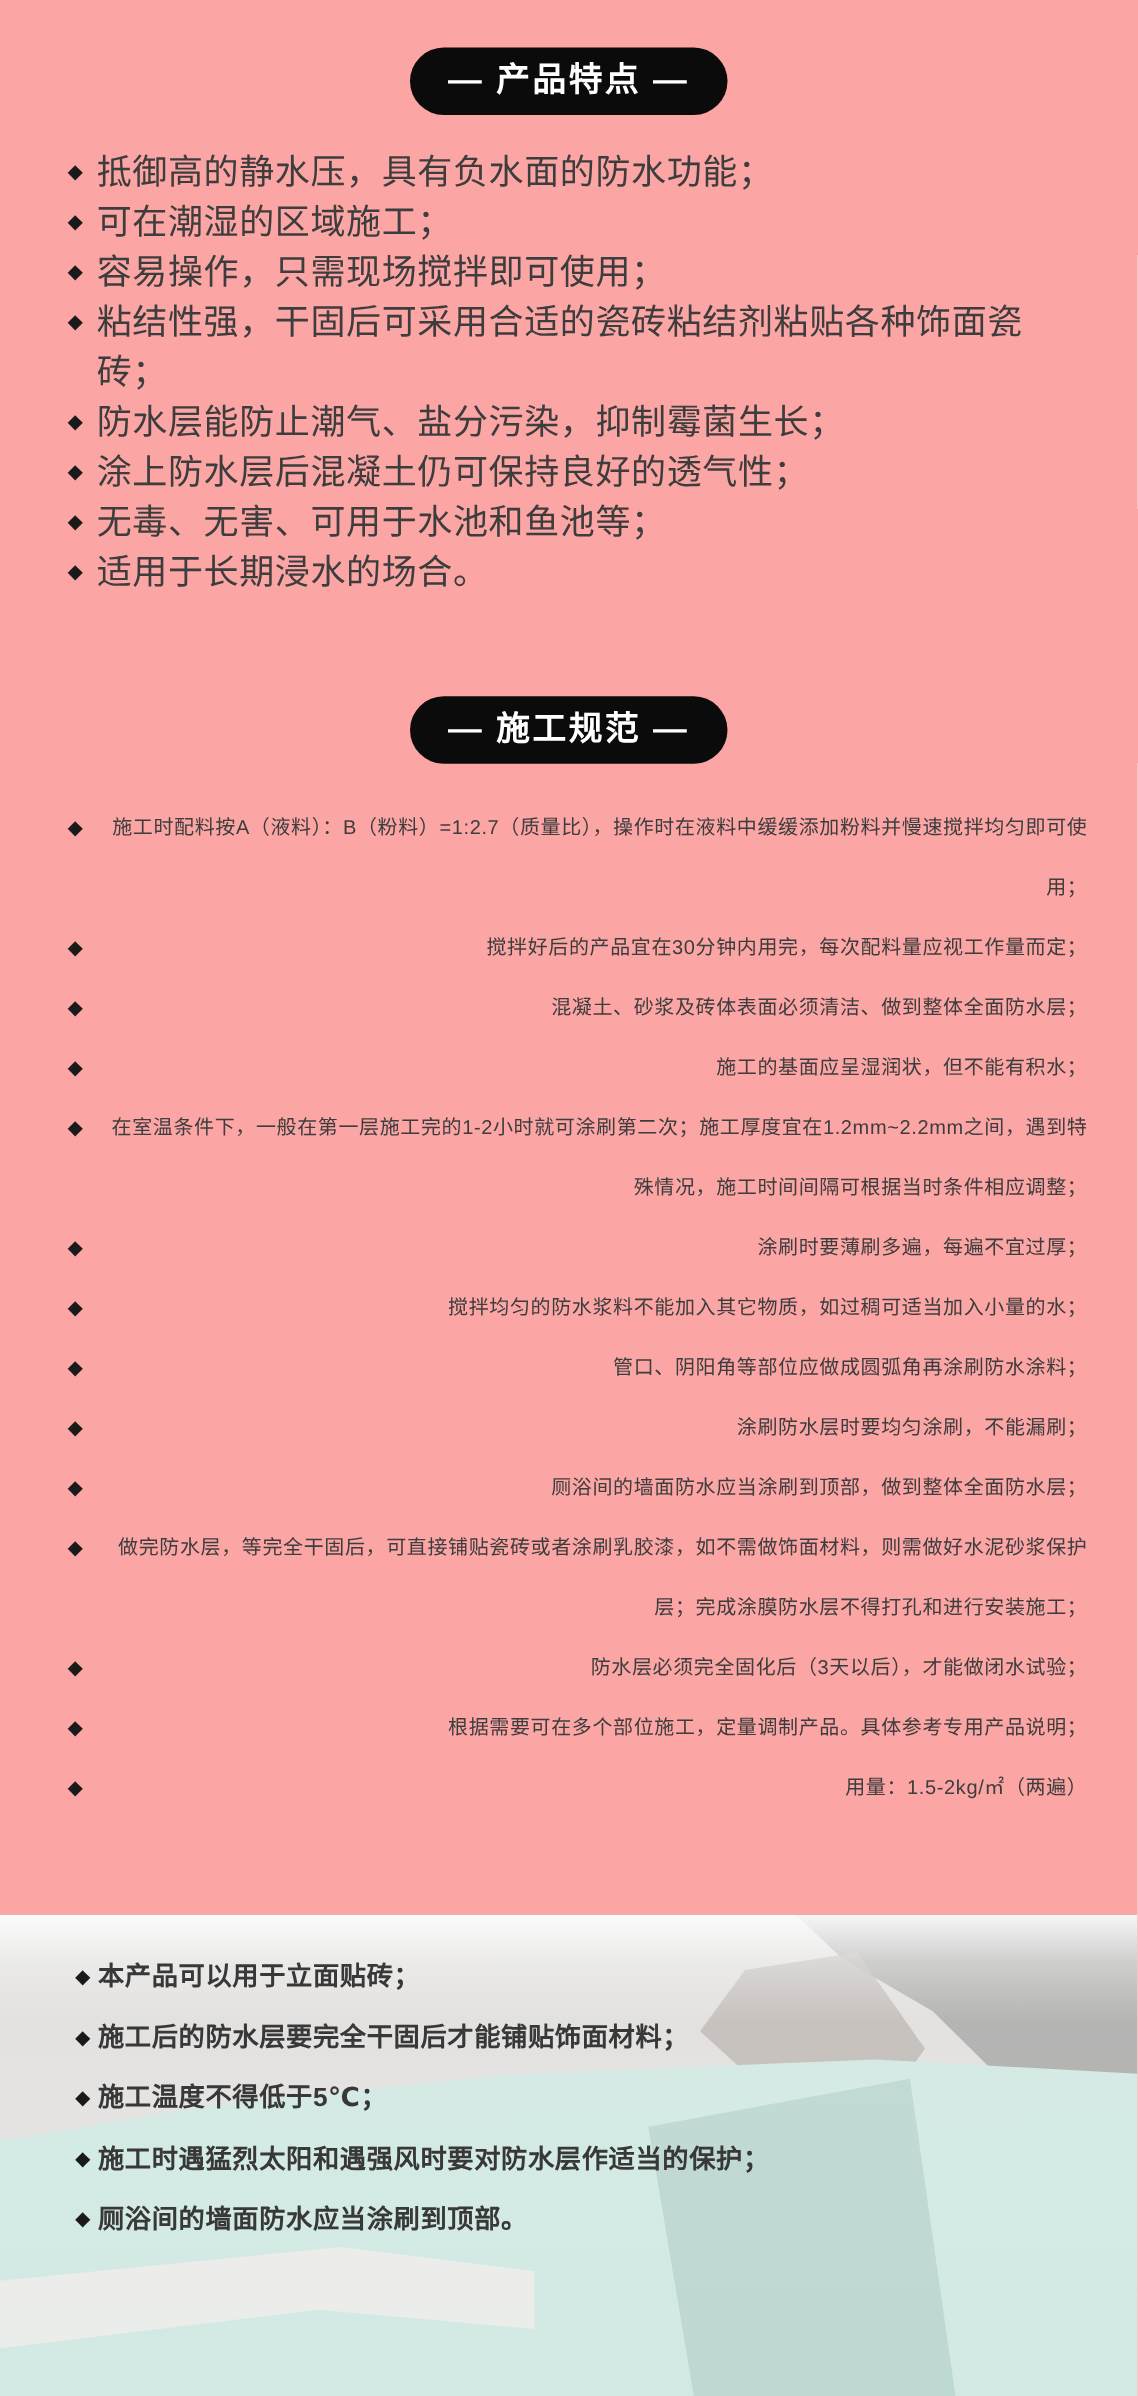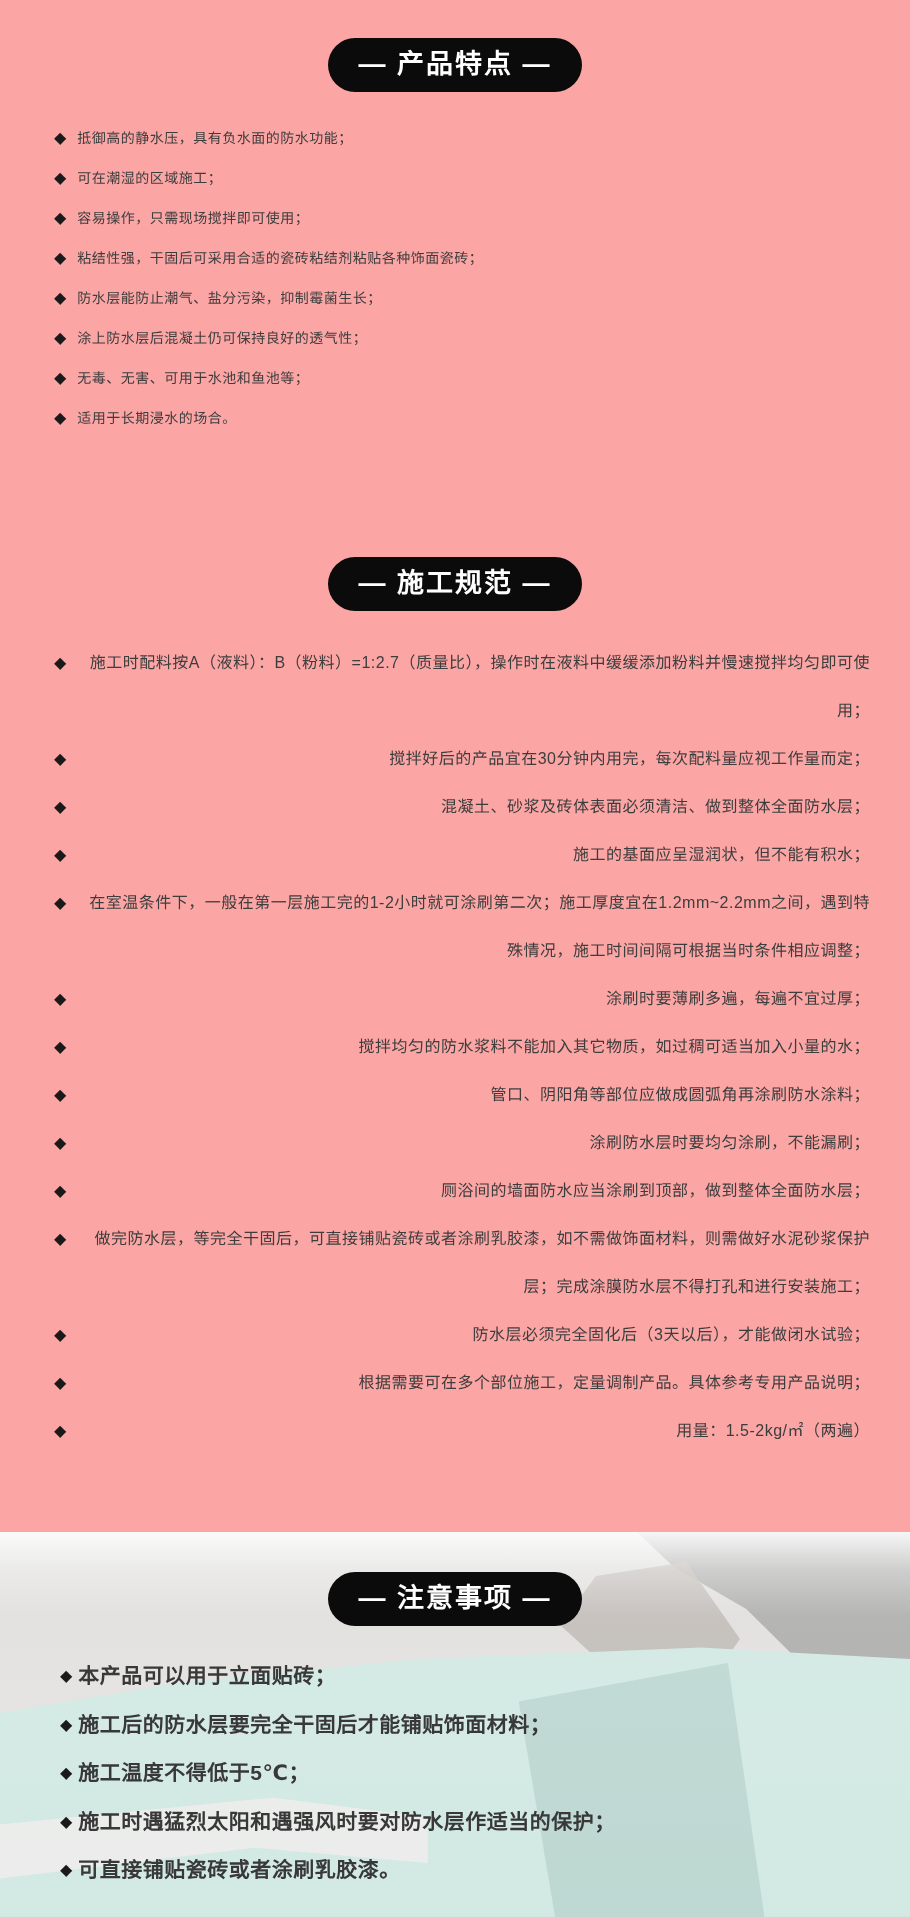--- a/index.html
+++ b/index.html
@@ -38,21 +38,21 @@
   
   ul.bullets { list-style: none; margin: 0; padding: 0 40px 0 54px; }
   ul.bullets li { display: flex; align-items: flex-start; }
   .diamond {
     flex: 0 0 auto;
     font-size: 16px;
     line-height: inherit;
     color: #1a1a1a;
     margin-right: 11px;
   }
-  .bullet-text { flex: 1 1 auto; font-size: 14px; color: #3d3d3d; letter-spacing: 0.5px; }
+  .bullet-text { flex: 1 1 auto; font-size: 28px; color: #3d3d3d; letter-spacing: 0.5px; }
 
   .sec-features ul.bullets { margin-top: 26px; }
   .sec-features ul.bullets li { line-height: 40px; }
 
   .sec-construction ul.bullets { margin-top: 28px; }
   .sec-construction ul.bullets li { line-height: 48px; }
   .sec-construction .bullet-text { font-size: 16px; }
 
   
   .sec-notes { top: 1532px; height: 385px; }
@@ -221,39 +221,38 @@
       <div class="ph-base"></div>
       <div class="ph-dark"></div>
       <div class="ph-tool"></div>
       <div class="ph-pool"></div>
       <div class="ph-pool-dark"></div>
       <div class="ph-ledge"></div>
       <div class="ph-brick"></div>
       <div class="ph-wash"></div>
     </div>
     <div class="notes-content">
-      <h2 class="pill">— 注意事项 —</h2>
       <ul class="bullets">
           <li>
             <span class="diamond">◆</span>
             <span class="bullet-text">本产品可以用于立面贴砖；</span>
           </li>
           <li>
             <span class="diamond">◆</span>
             <span class="bullet-text">施工后的防水层要完全干固后才能铺贴饰面材料；</span>
           </li>
           <li>
             <span class="diamond">◆</span>
             <span class="bullet-text">施工温度不得低于5℃；</span>
           </li>
           <li>
             <span class="diamond">◆</span>
             <span class="bullet-text">施工时遇猛烈太阳和遇强风时要对防水层作适当的保护；</span>
           </li>
           <li>
             <span class="diamond">◆</span>
-            <span class="bullet-text">可直接铺贴瓷砖或者涂刷乳胶漆。</span>
+            <span class="bullet-text">厕浴间的墙面防水应当涂刷到顶部。</span>
           </li>
         </ul>
     </div>
   </section>
 
 </div>
 
 </body></html>

